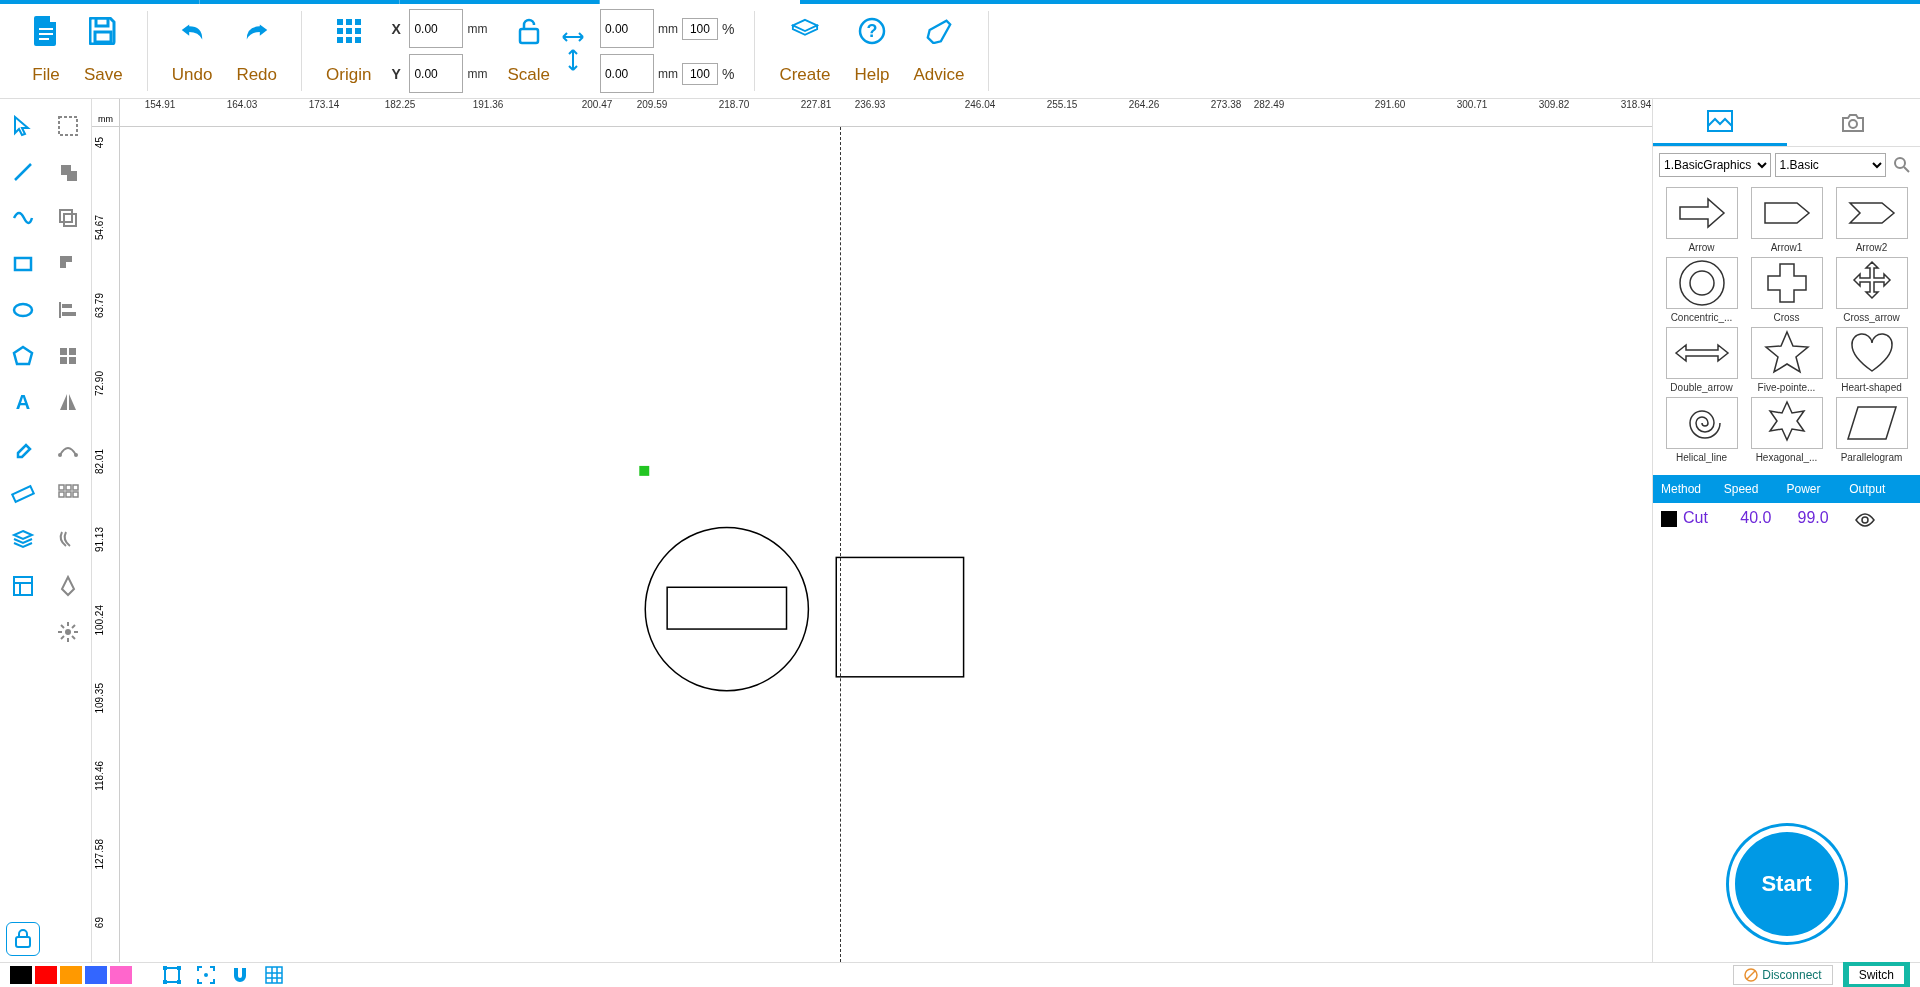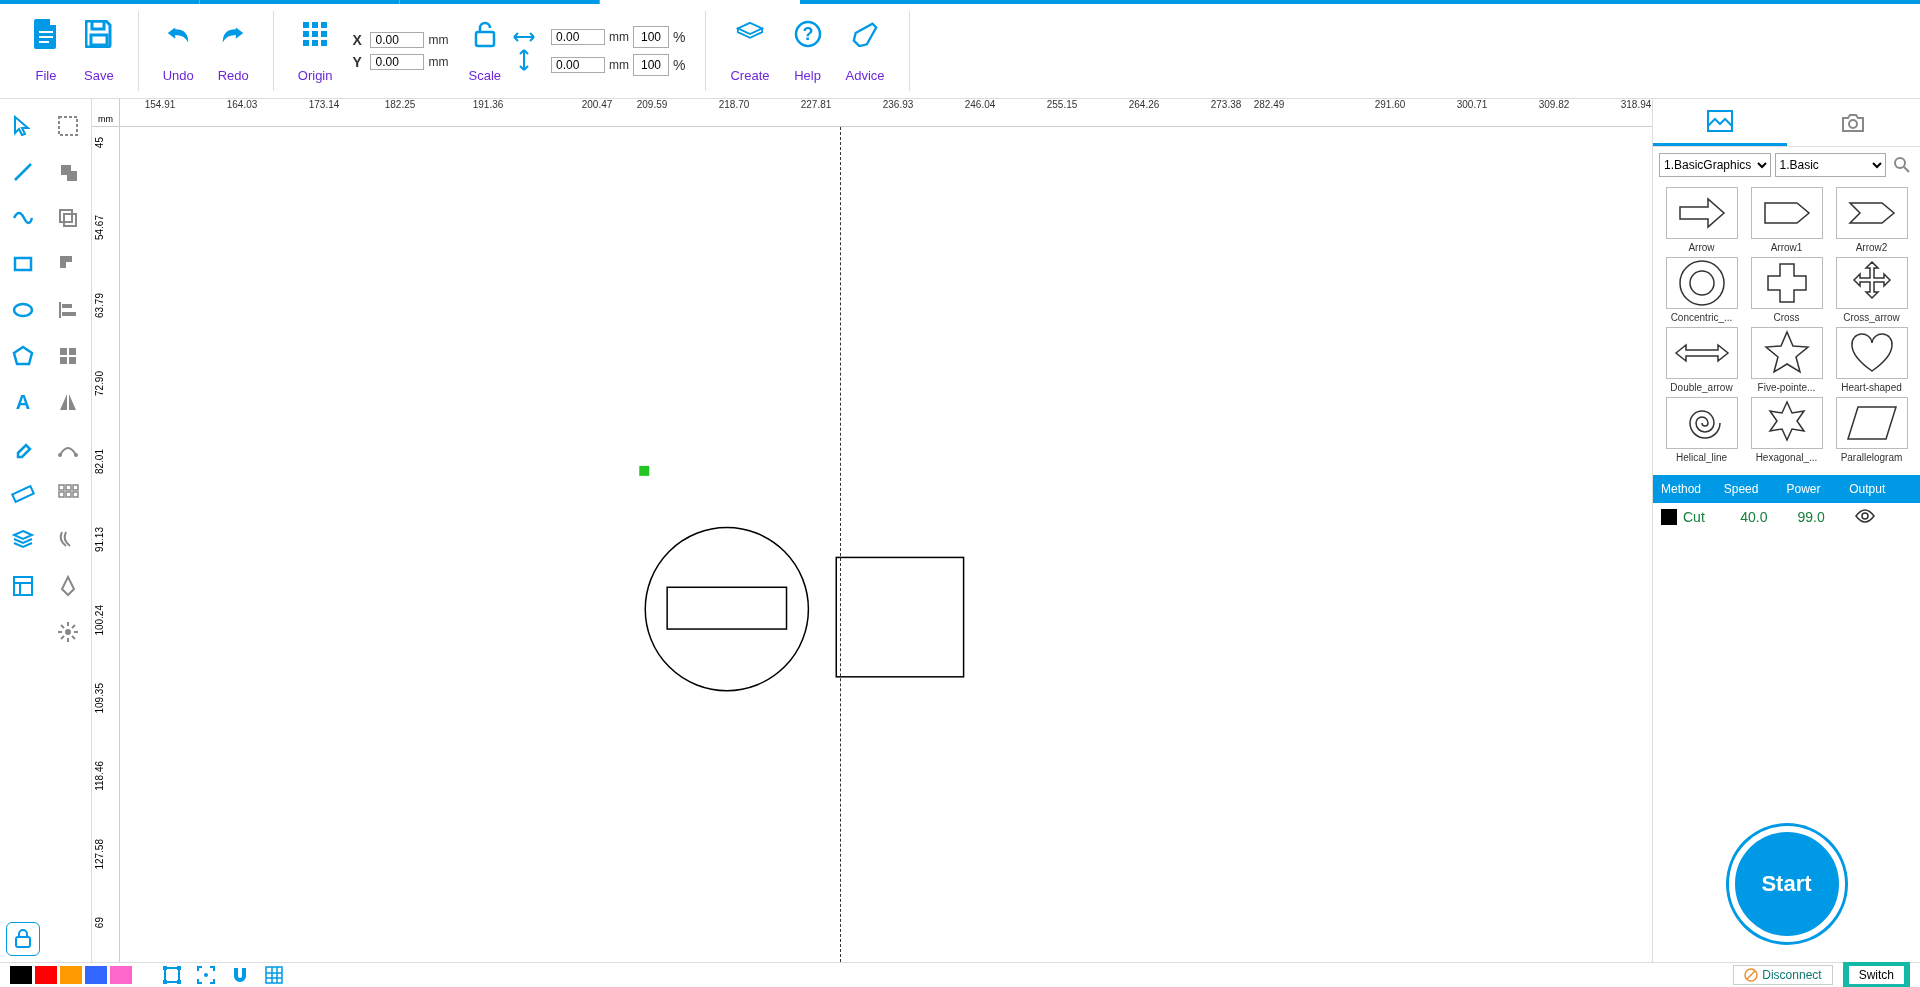--- a/index.html
+++ b/index.html
@@ -8,26 +8,26 @@
 
 .tabs-bar { height: 4px; display: flex; background: #0099e5; }
 .tab { height: 4px; flex: 0 0 200px; background: #0099e5; border-right: 1px solid rgba(255,255,255,0.3); }
 .tab.active { background: #fff; }
 
 
 .toolbar { height: 95px; background: #fff; display: flex; align-items: center; padding: 0 8px; border-bottom: 1px solid #ddd; }
 .tool-group { display: flex; align-items: center; padding: 0 12px; border-right: 1px solid #ddd; height: 80px; }
 .tool-btn { display: flex; flex-direction: column; align-items: center; justify-content: center; padding: 4px 12px; cursor: pointer; color: #0099e5; }
 .tool-btn .icon { width: 28px; height: 28px; display: flex; align-items: center; justify-content: center; }
-.tool-btn .label { font-size: 13px; color: #6d28d9; margin-top: 20px; }
+.tool-btn .label { font-size: 17px; color: #a16207; margin-top: 20px; }
 
 .coord-group { display: flex; flex-direction: column; gap: 6px; padding: 0 8px; }
 .coord-row { display: flex; align-items: center; gap: 4px; }
 .coord-label { font-weight: bold; font-size: 14px; color: #333; width: 14px; }
-.coord-input { width: 54px; height: 16px; border: 1px solid #aaa; padding: 2px 4px; font-size: 12px; text-align: left; }
+.coord-input { width: 54px; height: 39px; border: 1px solid #aaa; padding: 2px 4px; font-size: 12px; text-align: left; }
 .coord-unit { font-size: 12px; color: #333; }
 .pct-input { width: 36px; height: 22px; border: 1px solid #aaa; padding: 2px; font-size: 12px; text-align: center; }
 .pct-sign { font-size: 14px; color: #333; }
 
 .scale-group { display: flex; align-items: center; gap: 8px; }
 .scale-icon-col { display: flex; flex-direction: column; gap: 6px; align-items: center; }
 
 
 .main { display: flex; height: calc(100% - 4px - 95px - 25px); position: relative; }
 
@@ -67,21 +67,21 @@
 .search-btn { width: 24px; height: 24px; display: flex; align-items: center; justify-content: center; color: #888; cursor: pointer; }
 
 .shapes-grid { display: grid; grid-template-columns: repeat(3,1fr); gap: 4px; padding: 4px 8px; }
 .shape-item { display: flex; flex-direction: column; align-items: center; cursor: pointer; }
 .shape-thumb { width: 72px; height: 52px; border: 1px solid #bbb; display: flex; align-items: center; justify-content: center; background: #fff; }
 .shape-label { font-size: 10px; color: #333; margin-top: 3px; text-align: center; max-width: 80px; overflow: hidden; white-space: nowrap; text-overflow: ellipsis; }
 
 .layers-panel { margin-top: 8px; }
 .layers-header { display: flex; background: #0099e5; color: #fff; font-size: 12px; height: 28px; align-items: center; padding: 0 8px; }
 .layers-header span { flex: 1; text-align: left; }
-.layers-row { display: flex; align-items: flex-start; padding: 6px 8px; font-size: 14px; color: #15803d; }
+.layers-row { display: flex; align-items: flex-end; padding: 6px 8px; font-size: 16px; color: #6d28d9; }
 .color-swatch { width: 16px; height: 16px; background: #000; margin-right: 6px; }
 .layers-row span { flex: 1; }
 
 .start-btn { margin: auto auto 20px; width: 116px; height: 116px; border-radius: 50%; background: #0099e5; border: 6px solid #fff; box-shadow: 0 0 0 3px #0099e5; display: flex; align-items: center; justify-content: center; color: #fff; font-size: 22px; font-weight: bold; cursor: pointer; }
 
 
 .bottom-bar { height: 25px; background: #fff; border-top: 1px solid #ddd; display: flex; align-items: center; }
 .color-palette { display: flex; gap: 3px; padding: 0 10px; }
 .color-box { width: 22px; height: 18px; cursor: pointer; }
 .bottom-tools { display: flex; gap: 14px; padding: 0 20px; color: #0099e5; }
@@ -425,21 +425,21 @@
       <div class="ruler-h-inner" id="ruler-h-inner">
           <span class="ruler-h-label" style="left: 40px;">154.91</span>
           <span class="ruler-h-label" style="left: 122px;">164.03</span>
           <span class="ruler-h-label" style="left: 204px;">173.14</span>
           <span class="ruler-h-label" style="left: 280px;">182.25</span>
           <span class="ruler-h-label" style="left: 368px;">191.36</span>
           <span class="ruler-h-label" style="left: 477px;">200.47</span>
           <span class="ruler-h-label" style="left: 532px;">209.59</span>
           <span class="ruler-h-label" style="left: 614px;">218.70</span>
           <span class="ruler-h-label" style="left: 696px;">227.81</span>
-          <span class="ruler-h-label" style="left: 778px;">236.93</span>
+          <span class="ruler-h-label" style="left: 750px;">236.93</span>
           <span class="ruler-h-label" style="left: 860px;">246.04</span>
           <span class="ruler-h-label" style="left: 942px;">255.15</span>
           <span class="ruler-h-label" style="left: 1024px;">264.26</span>
           <span class="ruler-h-label" style="left: 1106px;">273.38</span>
           <span class="ruler-h-label" style="left: 1149px;">282.49</span>
           <span class="ruler-h-label" style="left: 1270px;">291.60</span>
           <span class="ruler-h-label" style="left: 1352px;">300.71</span>
           <span class="ruler-h-label" style="left: 1434px;">309.82</span>
           <span class="ruler-h-label" style="left: 1516px;">318.94</span>
         </div>

